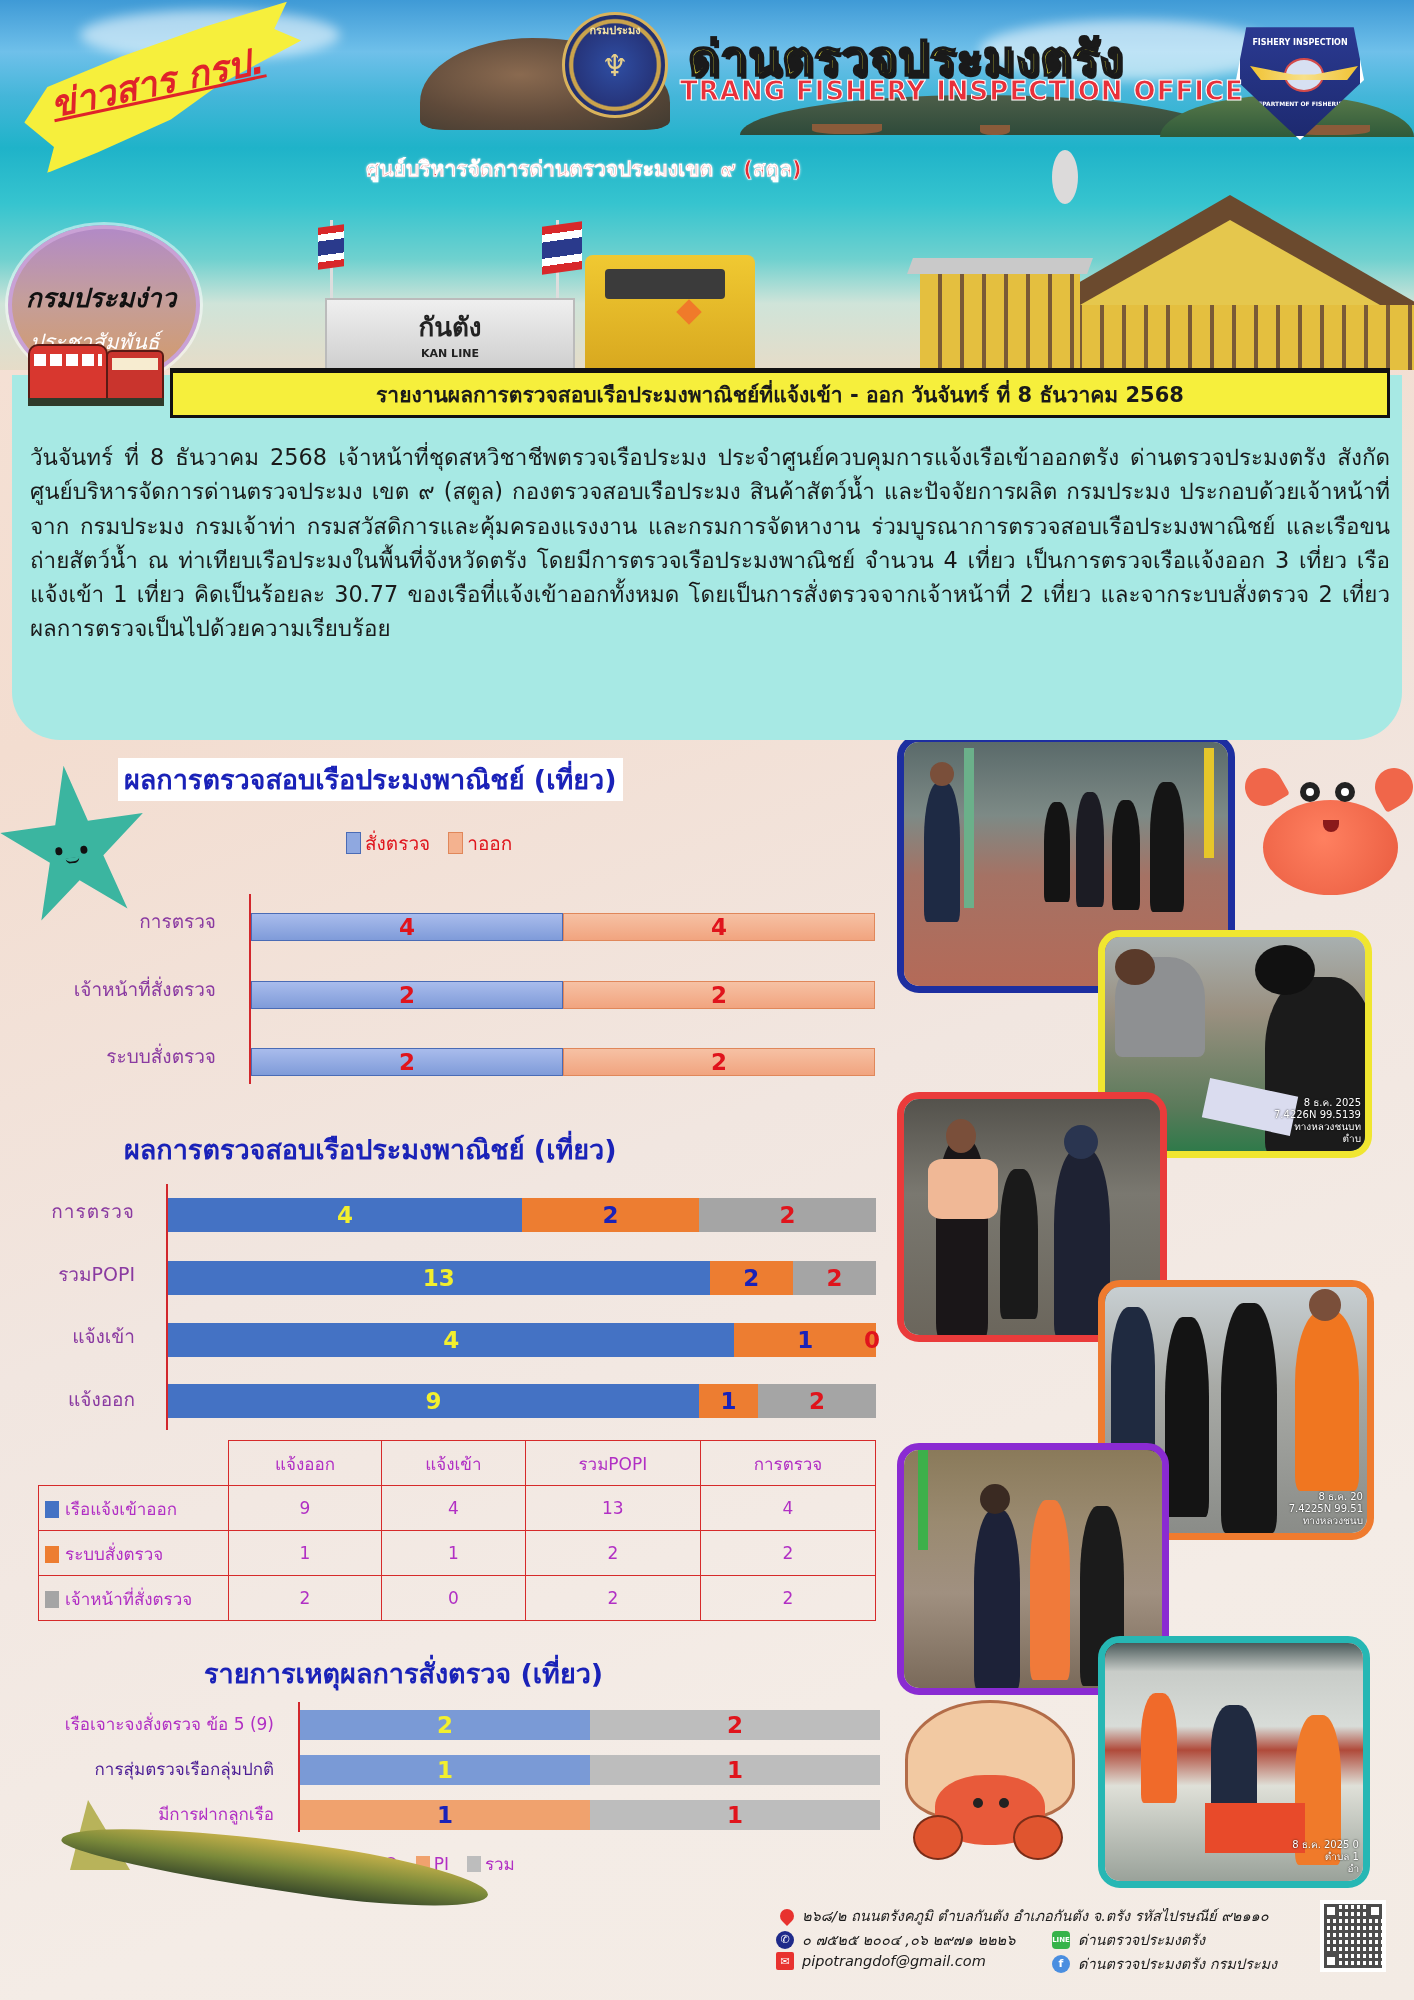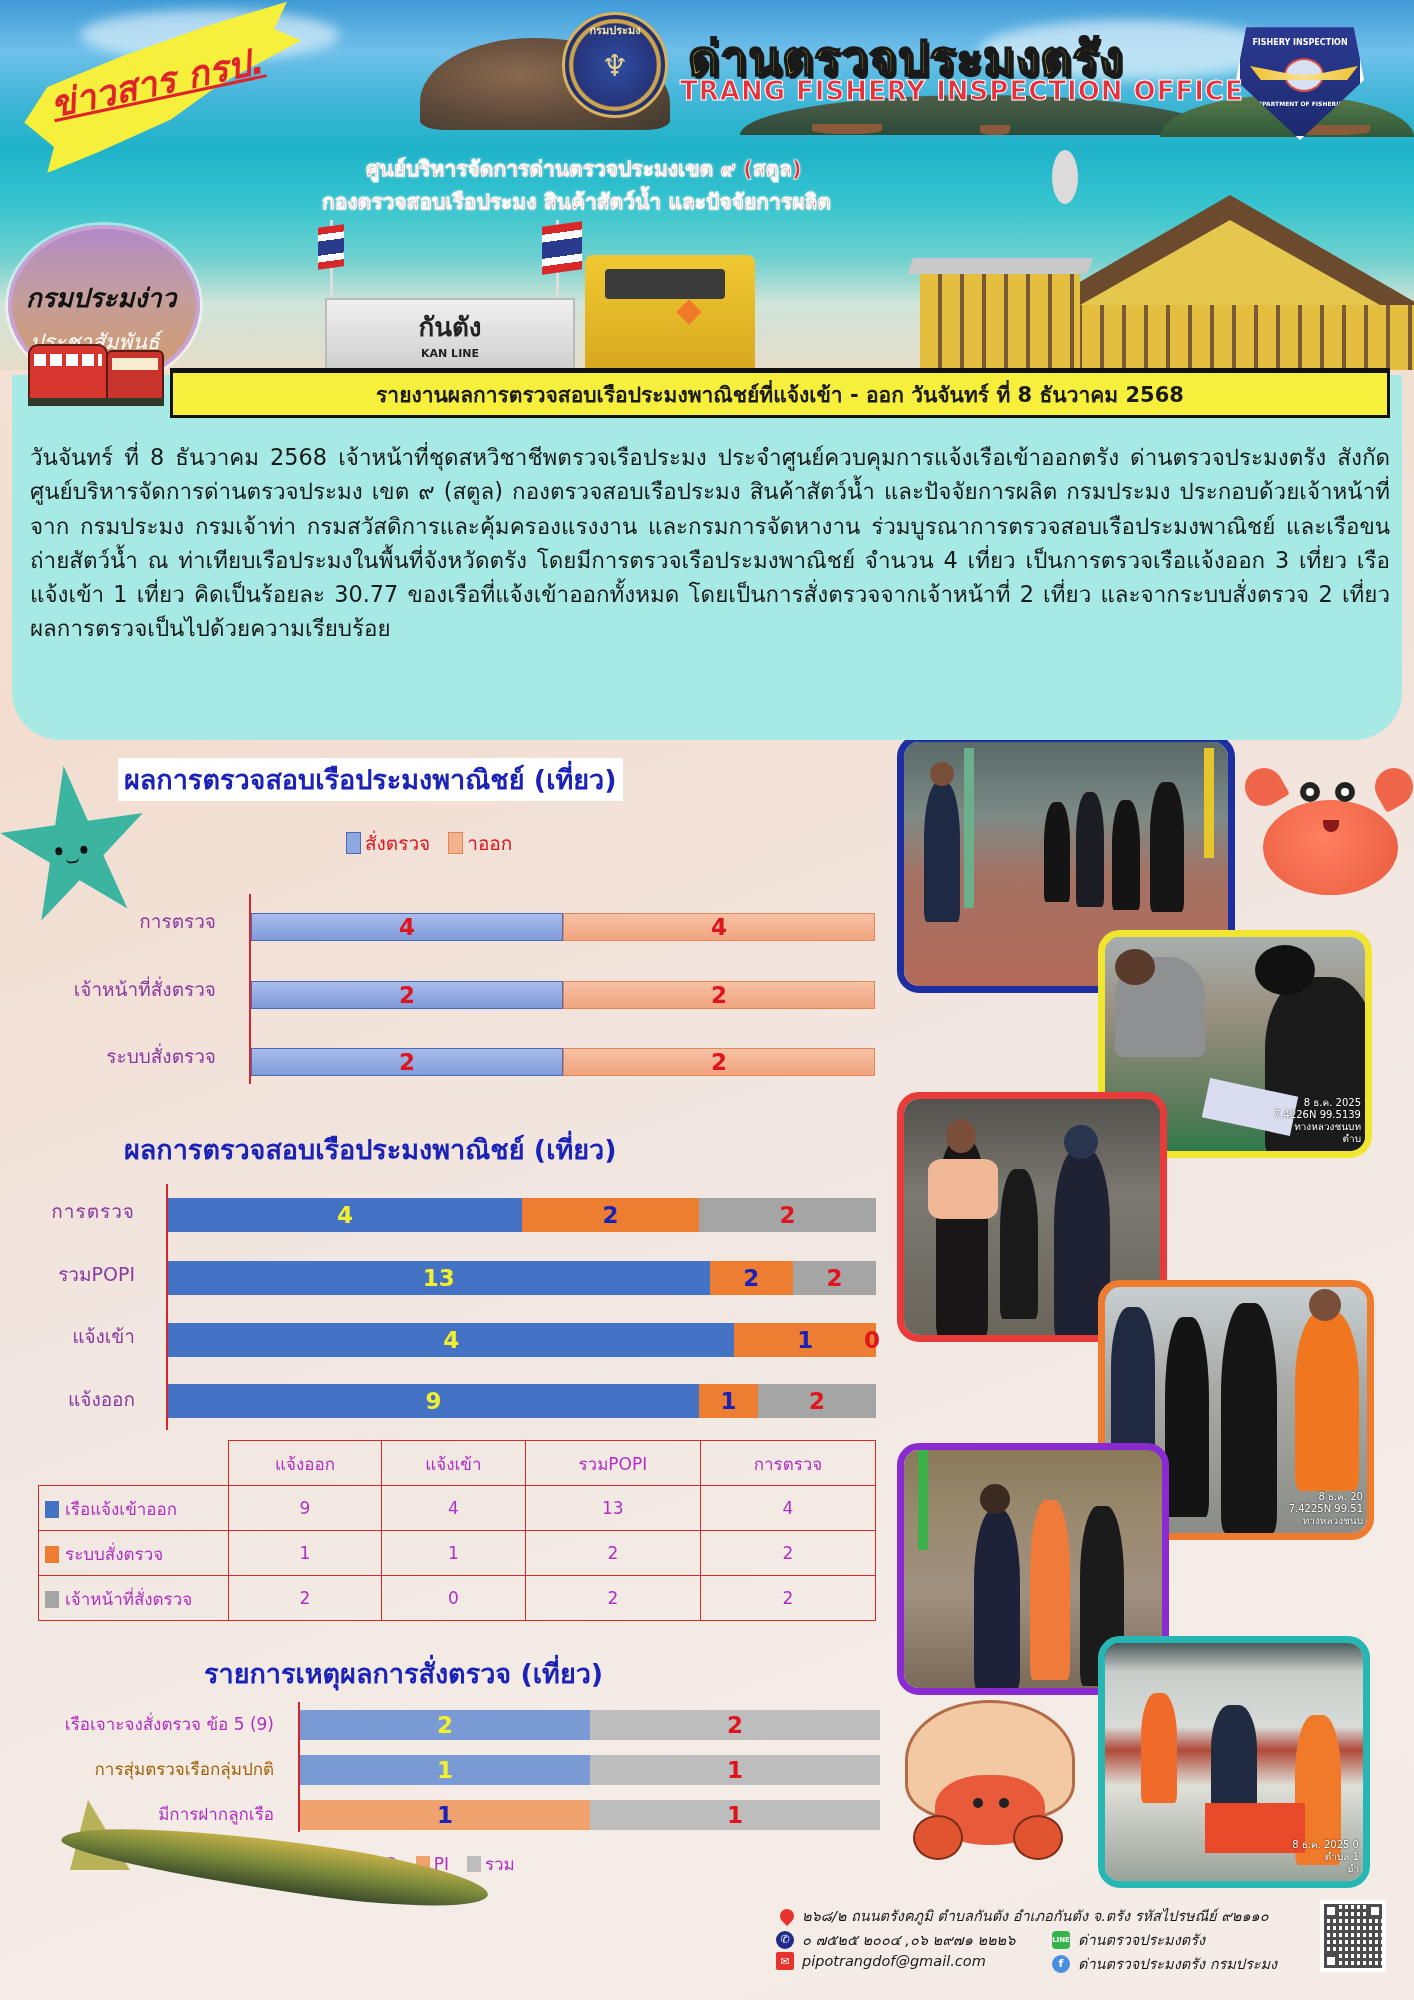--- a/index.html
+++ b/index.html
@@ -229,21 +229,20 @@
   <div class="abs logo-shield" style="left:1236px;top:20px;width:128px;height:120px;">
     <div style="position:absolute;left:0;right:0;top:14px;text-align:center;font-size:8px;color:#fff;font-weight:bold;">FISHERY INSPECTION</div>
     <div style="position:absolute;left:44px;top:34px;width:40px;height:34px;border-radius:50%;background:#d7e0f2;border:2px solid #d34a4a;"></div>
     <div style="position:absolute;left:10px;top:42px;width:108px;height:14px;background:linear-gradient(90deg,#f1c232,#f7e08a,#f1c232);clip-path:polygon(0 0,40% 60%,60% 60%,100% 0,90% 100%,10% 100%);"></div>
     <div style="position:absolute;left:0;right:0;top:76px;text-align:center;font-size:6px;color:#fff;font-weight:bold;">DEPARTMENT OF FISHERIES</div>
   </div>
 
   <div class="abs title-en">TRANG FISHERY INSPECTION OFFICE</div>
 
   <div class="abs subtitle" style="left:366px;top:152px;">ศูนย์บริหารจัดการด่านตรวจประมงเขต ๙ (สตูล)</div>
-  <div class="abs subtitle" style="left:322px;top:185px;">กองตรวจสอบเรือประมง สินค้าสัตว์น้ำ และปัจจัยการผลิต</div>
 
   <div class="abs" style="left:1052px;top:150px;width:26px;height:54px;border-radius:50%;background:#dcdada;"></div>
 
   <div class="abs pole" style="left:330px;top:220px;height:120px;"></div>
   <div class="abs flag" style="left:318px;top:226px;"></div>
   <div class="abs pole" style="left:556px;top:220px;height:110px;"></div>
   <div class="abs flag" style="left:542px;top:224px;width:40px;height:48px;"></div>
 
   <div class="abs sign" style="left:325px;top:298px;width:250px;height:72px;">
     <div style="font-size:26px;font-weight:bold;margin-top:6px;">กันตัง</div>
@@ -387,21 +386,21 @@
   </table>
 
 <div class="abs chart-title" style="left:204px;top:1652px;">รายการเหตุผลการสั่งตรวจ (เที่ยว)</div>
 <div class="abs axis-line" style="left:298px;top:1702px;height:130px;"></div>
 
 <div class="abs ylabel" style="left:10px;top:1710px;width:264px;color:#b12fc4;font-size:17px;">เรือเจาะจงสั่งตรวจ ข้อ 5 (9)</div>
 <div class="abs bar-row" style="left:300px;top:1710px;width:580px;height:30px;">
   <div class="seg seg-blue2 v-yellow" style="width:50%;">2</div>
   <div class="seg seg-grey2 v-red" style="width:50%;">2</div>
 </div>
-<div class="abs ylabel" style="left:10px;top:1755px;width:264px;color:#a16207;font-size:17px;">การสุ่มตรวจเรือกลุ่มปกติ</div>
+<div class="abs ylabel" style="left:10px;top:1755px;width:264px;color:#4c1d95;font-size:17px;">การสุ่มตรวจเรือกลุ่มปกติ</div>
 <div class="abs bar-row" style="left:300px;top:1755px;width:580px;height:30px;">
   <div class="seg seg-blue2 v-yellow" style="width:50%;">1</div>
   <div class="seg seg-grey2 v-red" style="width:50%;">1</div>
 </div>
 <div class="abs ylabel" style="left:10px;top:1800px;width:264px;color:#b12fc4;font-size:17px;">มีการฝากลูกเรือ</div>
 <div class="abs bar-row" style="left:300px;top:1800px;width:580px;height:30px;">
   <div class="seg seg-orange2 v-navy" style="width:50%;">1</div>
   <div class="seg seg-grey2 v-red" style="width:50%;">1</div>
 </div>
 <div class="abs legend" style="left:356px;top:1850px;color:#b12fc4;font-size:17px;">

